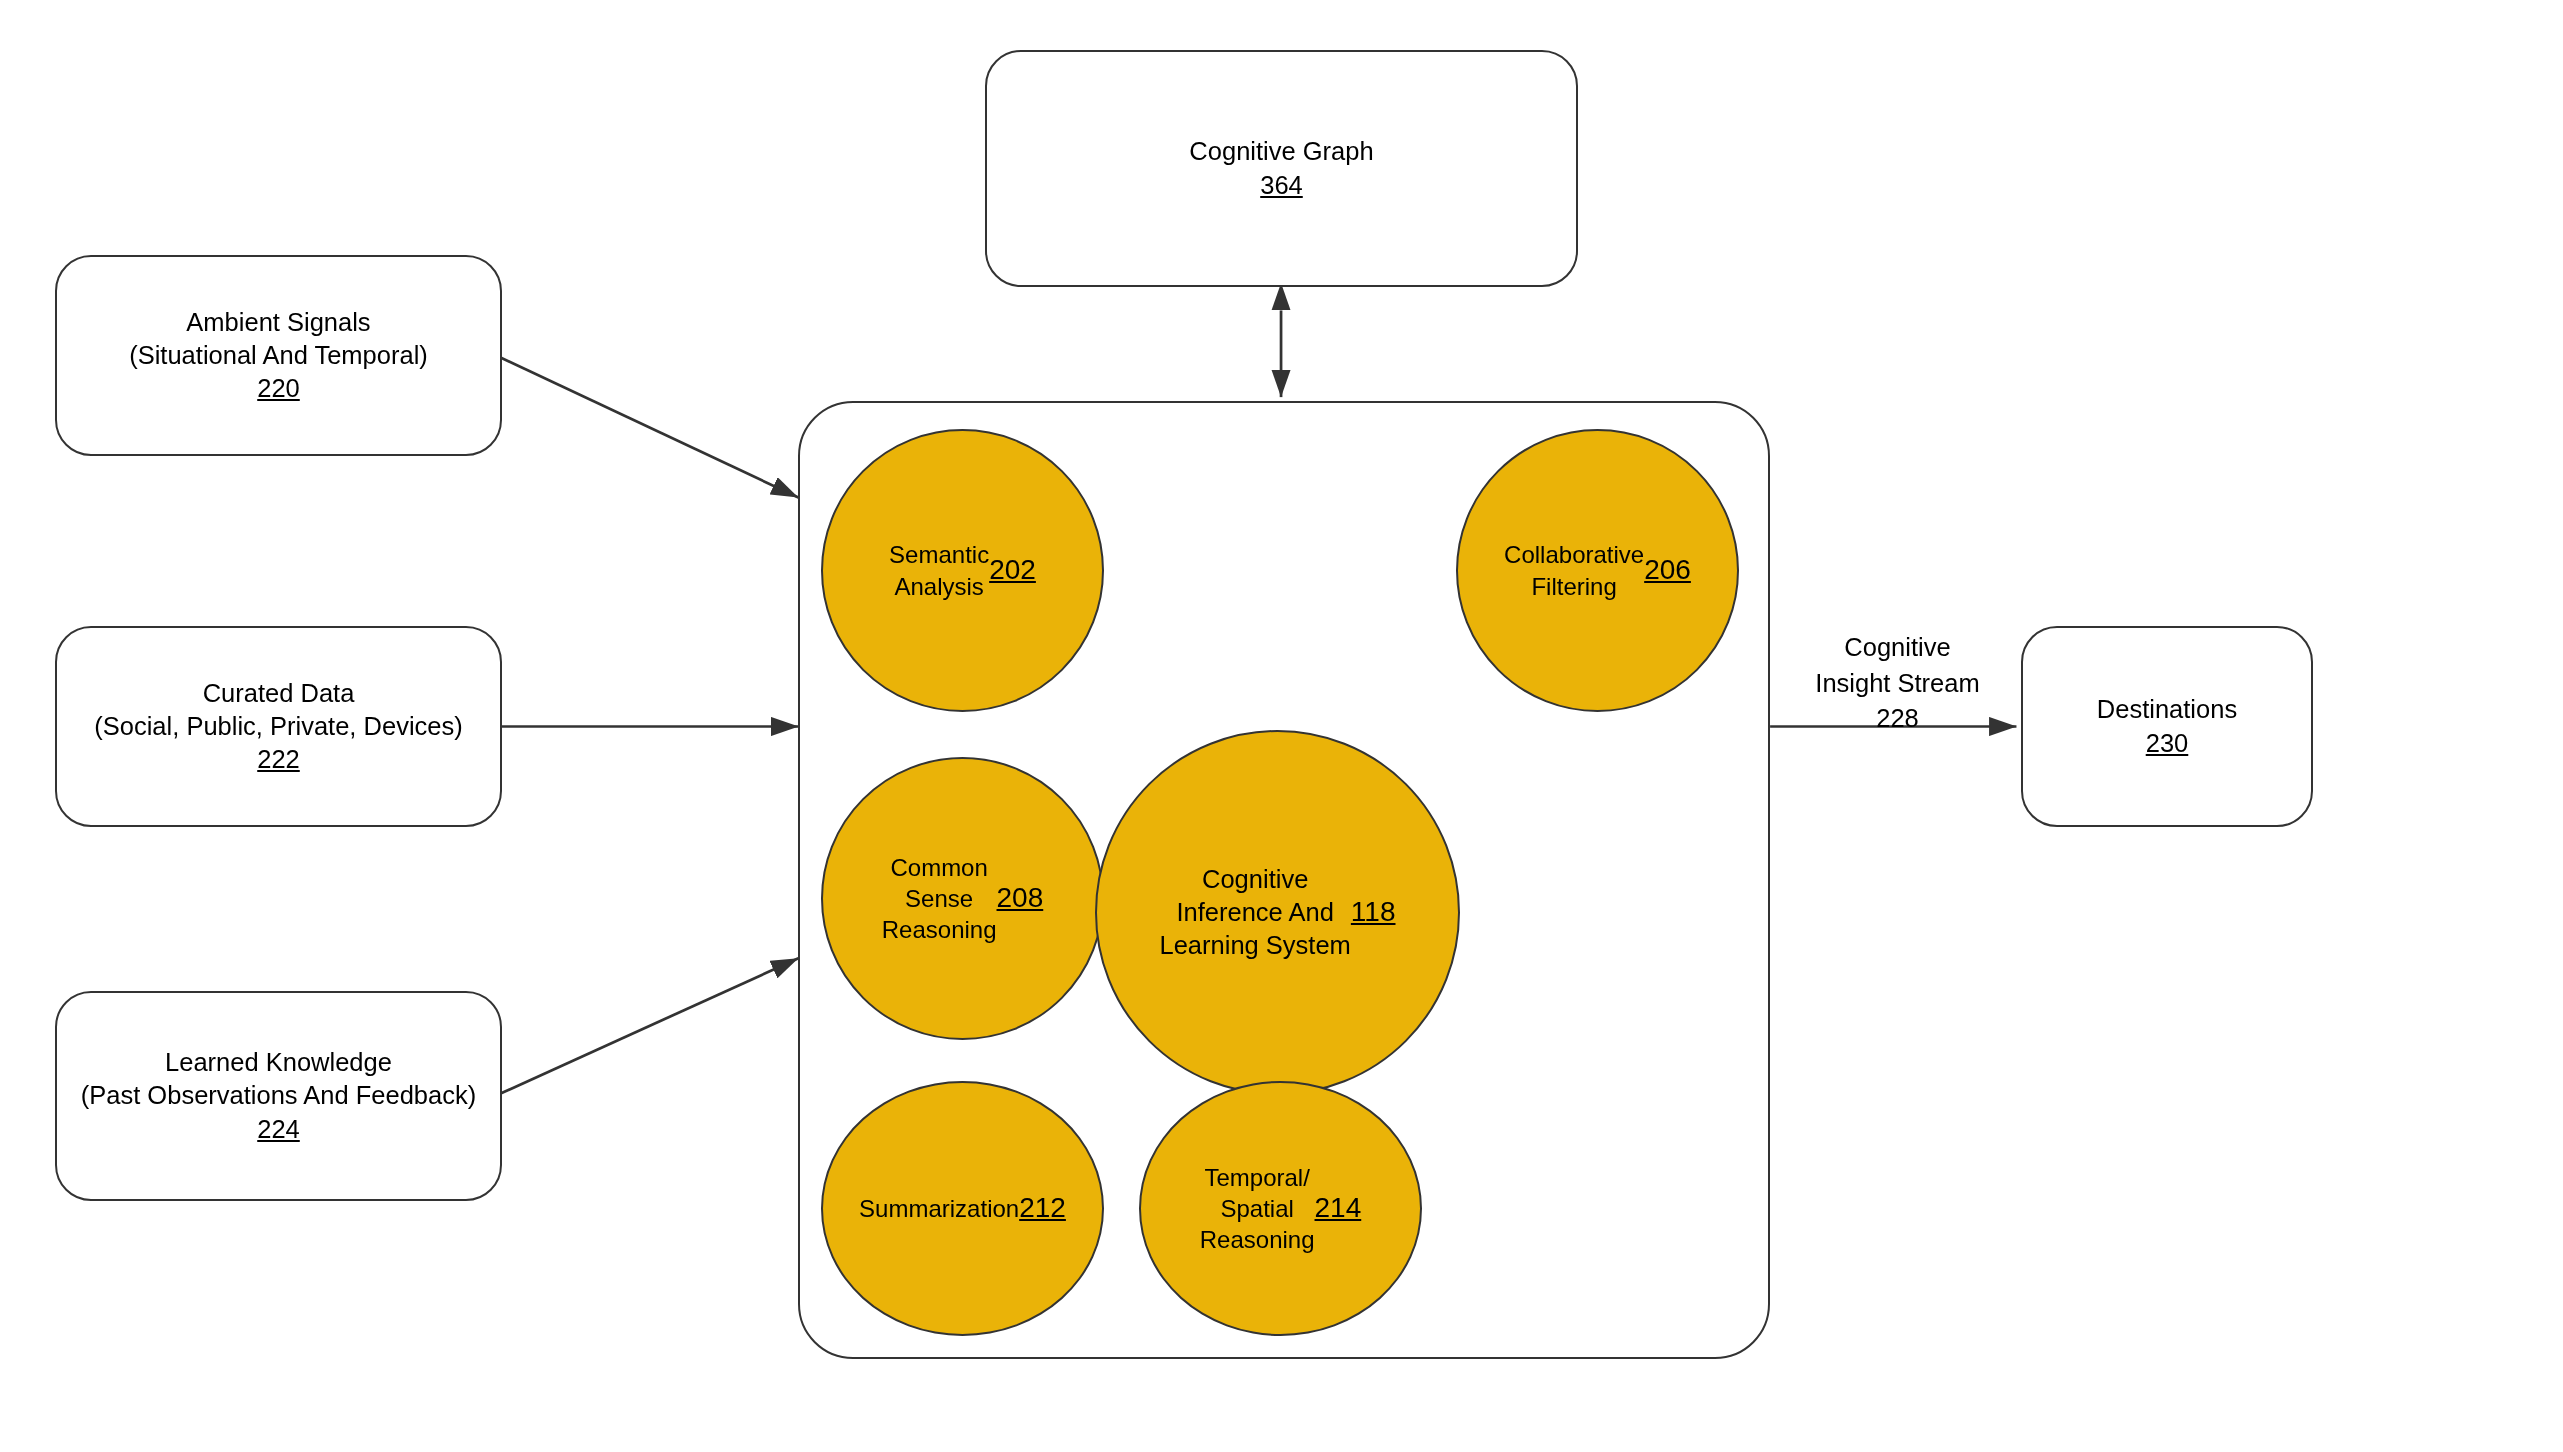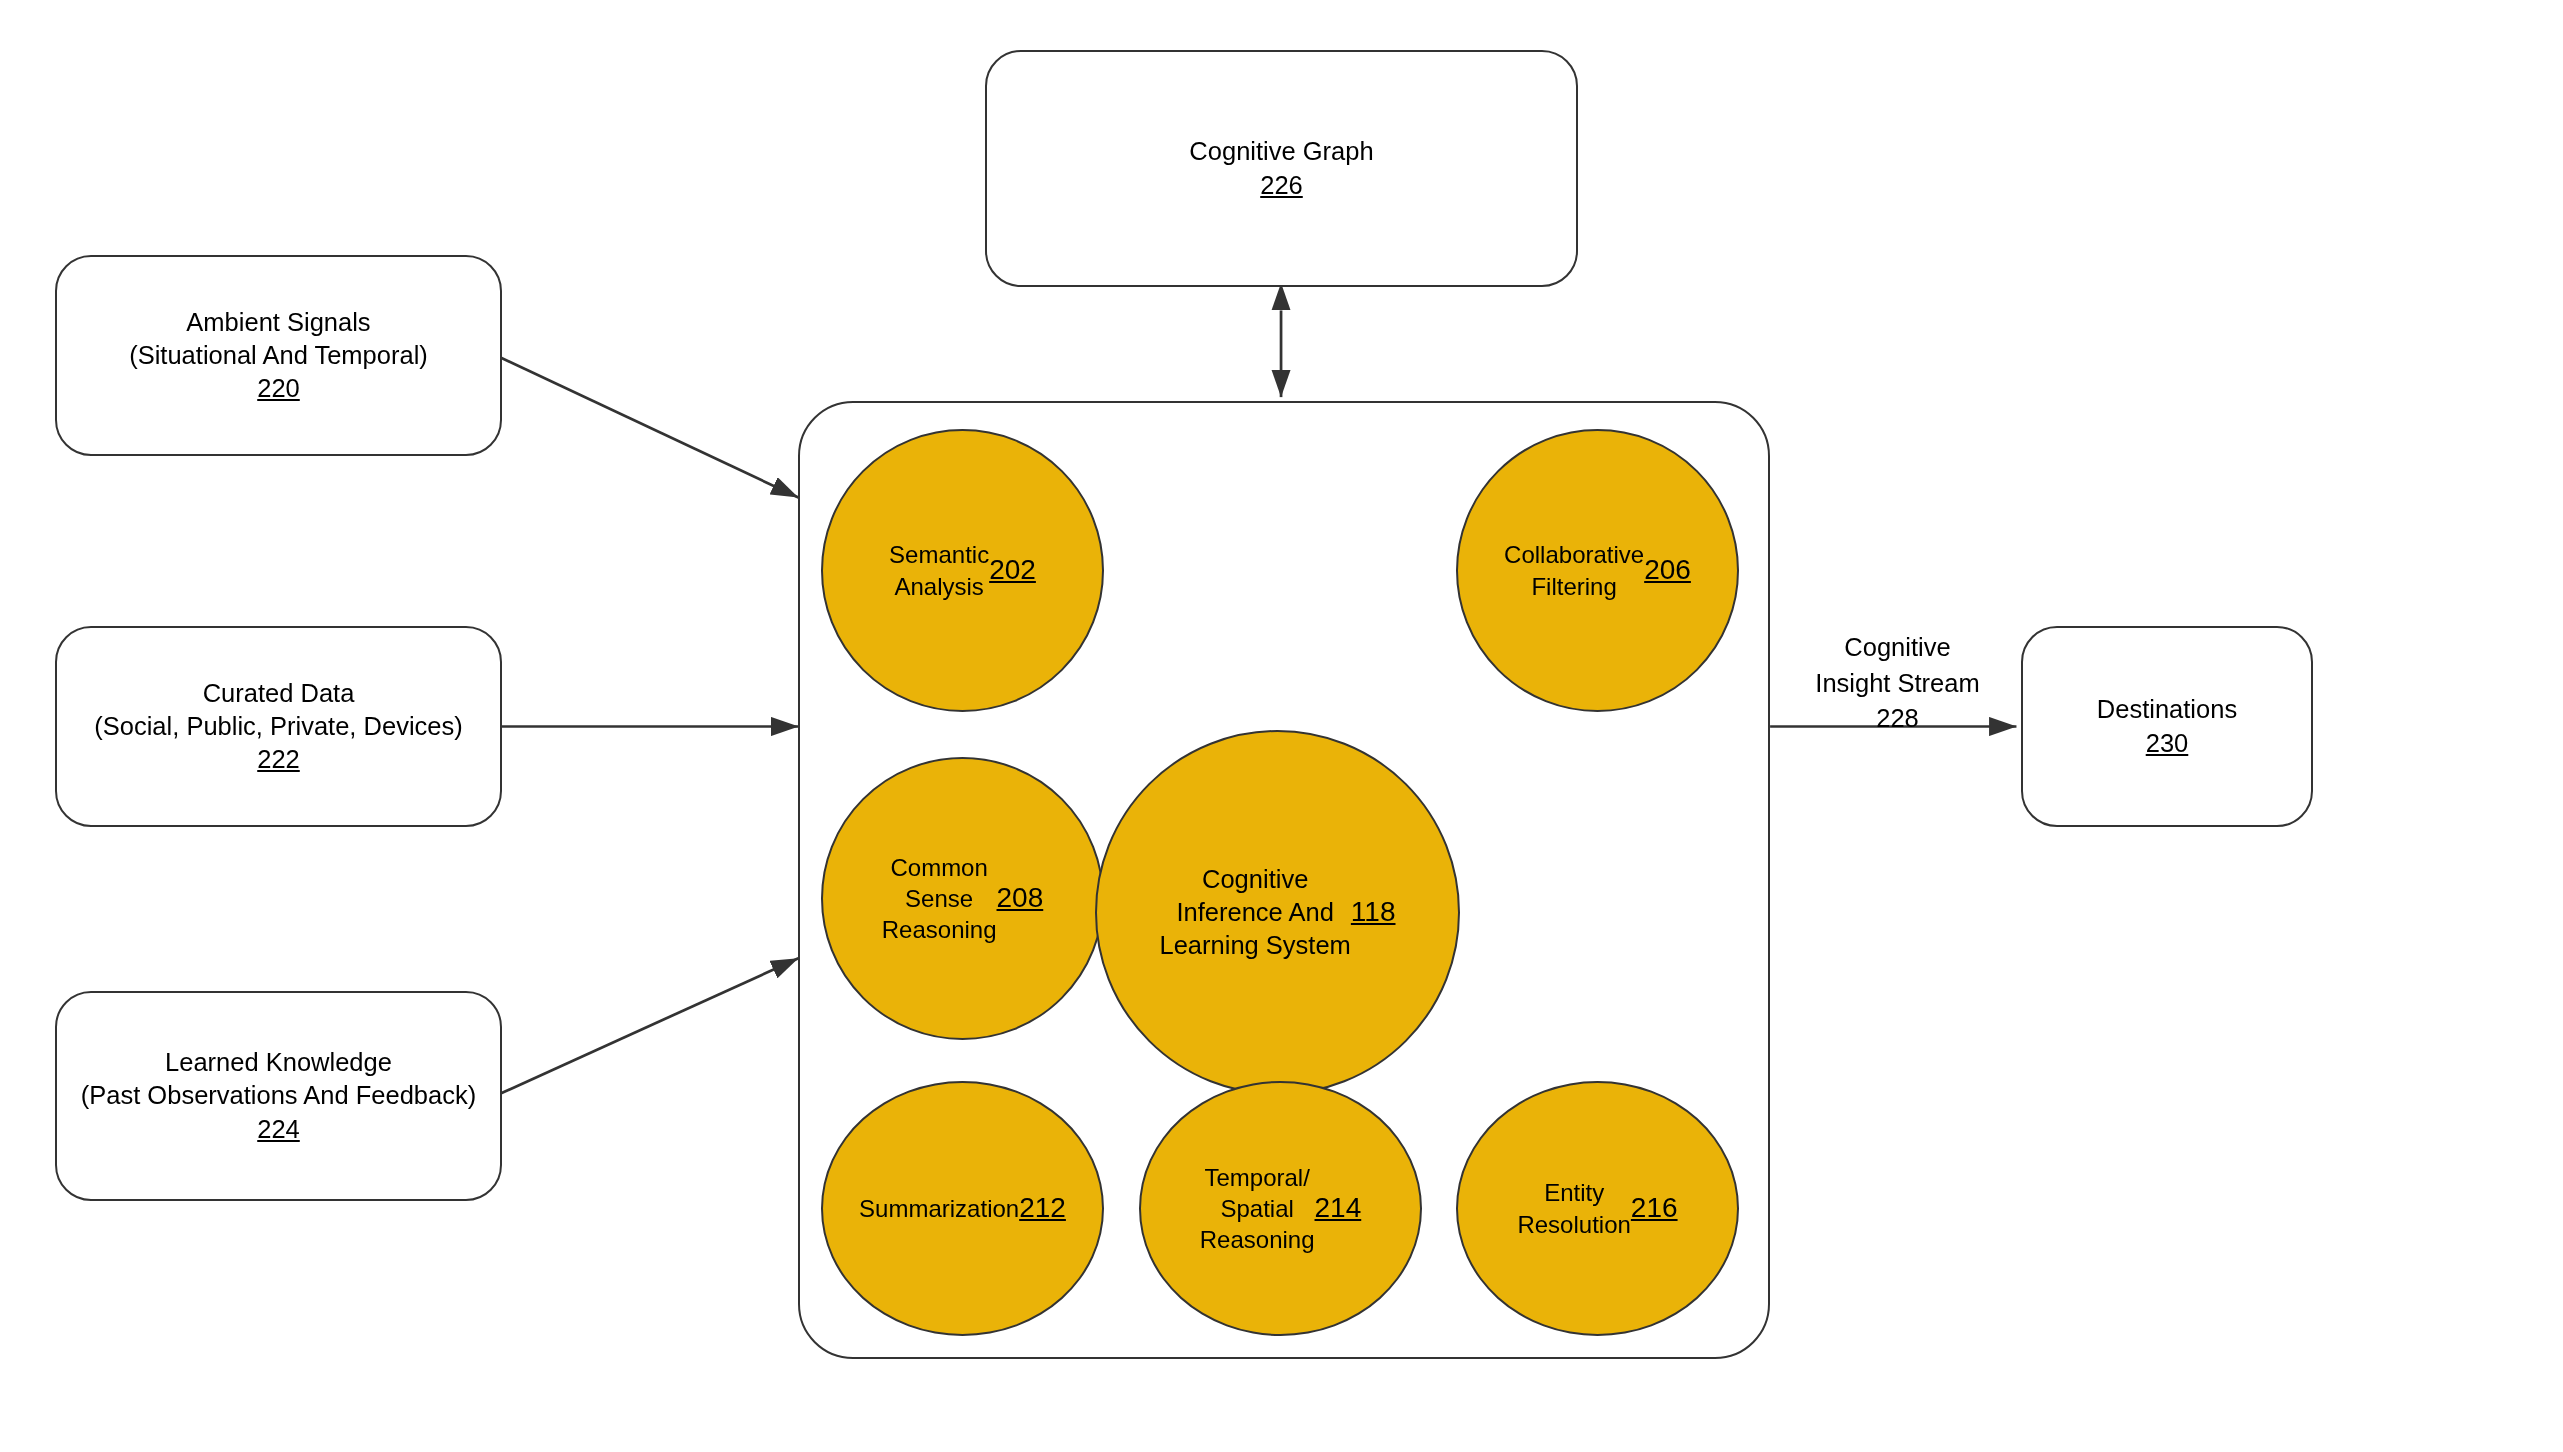--- a/index.html
+++ b/index.html
@@ -89,21 +89,21 @@
 
     <line x1="545" y1="796" x2="875" y2="796" stroke="#333" stroke-width="3" marker-end="url(#arrowhead)"></line>
 
     <line x1="545" y1="1200" x2="875" y2="1050" stroke="#333" stroke-width="3" marker-end="url(#arrowhead)"></line>
 
     <line x1="1940" y1="796" x2="2210" y2="796" stroke="#333" stroke-width="3" marker-start="url(#arrowhead-start)" marker-end="url(#arrowhead)"></line>
   </svg>
 
   <div class="box-rounded" style="left:985px; top:50px; width:593px; height:237px;">
     <span>Cognitive Graph</span>
-    <u>226</u>
+    <u>364</u>
   </div>
 
   <div class="box-rounded" style="left:55px; top:255px; width:447px; height:201px;">
     <span>Ambient Signals<br>(Situational And Temporal)</span>
     <u>220</u>
   </div>
 
   <div class="box-rounded" style="left:55px; top:626px; width:447px; height:201px;">
     <span>Curated Data<br>(Social, Public, Private, Devices)</span>
     <u>222</u>
@@ -142,24 +142,20 @@
   <div class="circle" style="left:821px; top:1081px; width:283px; height:255px;">
     <span>Summarization</span>
     <u>212</u>
   </div>
 
   <div class="circle" style="left:1139px; top:1081px; width:283px; height:255px;">
     <span>Temporal/<br>Spatial<br>Reasoning</span>
     <u>214</u>
   </div>
 
-  <div class="circle" style="left:1456px; top:1081px; width:283px; height:255px;">
-    <span>Entity<br>Resolution</span>
-    <u>216</u>
-  </div>
 
   <div class="label-text" style="left:1788px; top:630px; width:219px;">
     <span>Cognitive<br>Insight Stream<br>228</span>
   </div>
 
   <div class="box-rounded" style="left:2021px; top:626px; width:292px; height:201px;">
     <span>Destinations</span>
     <u>230</u>
   </div>
 

